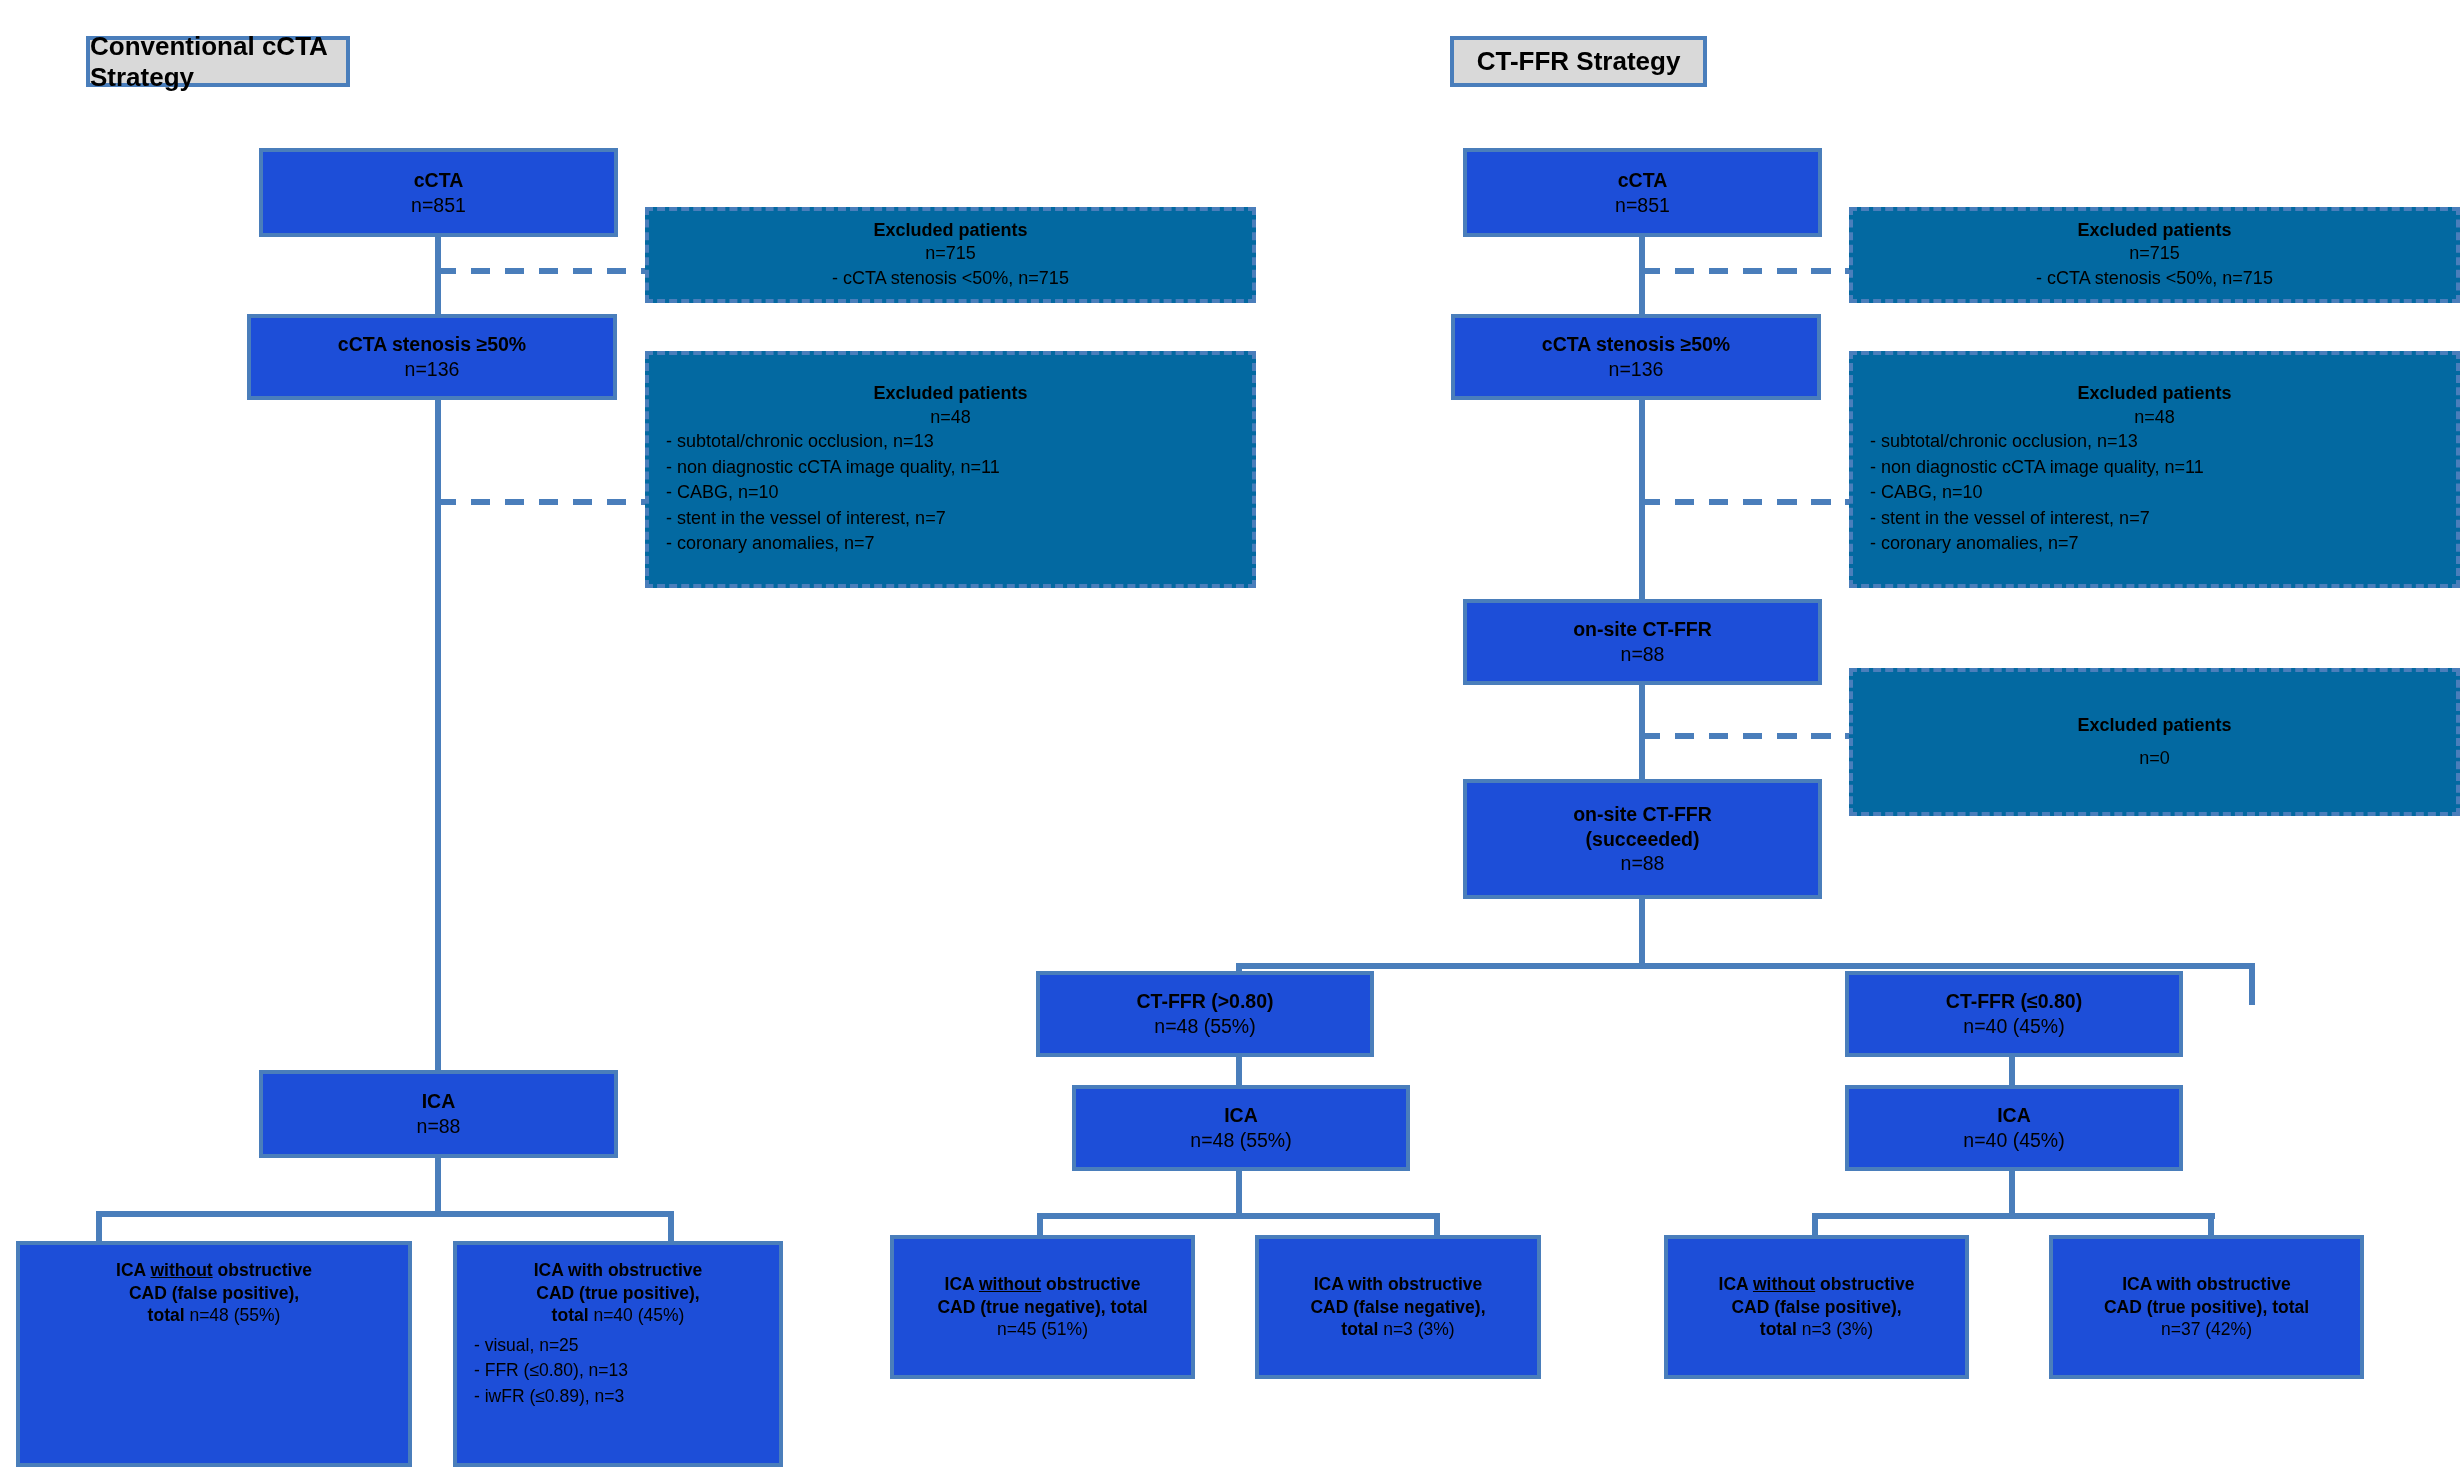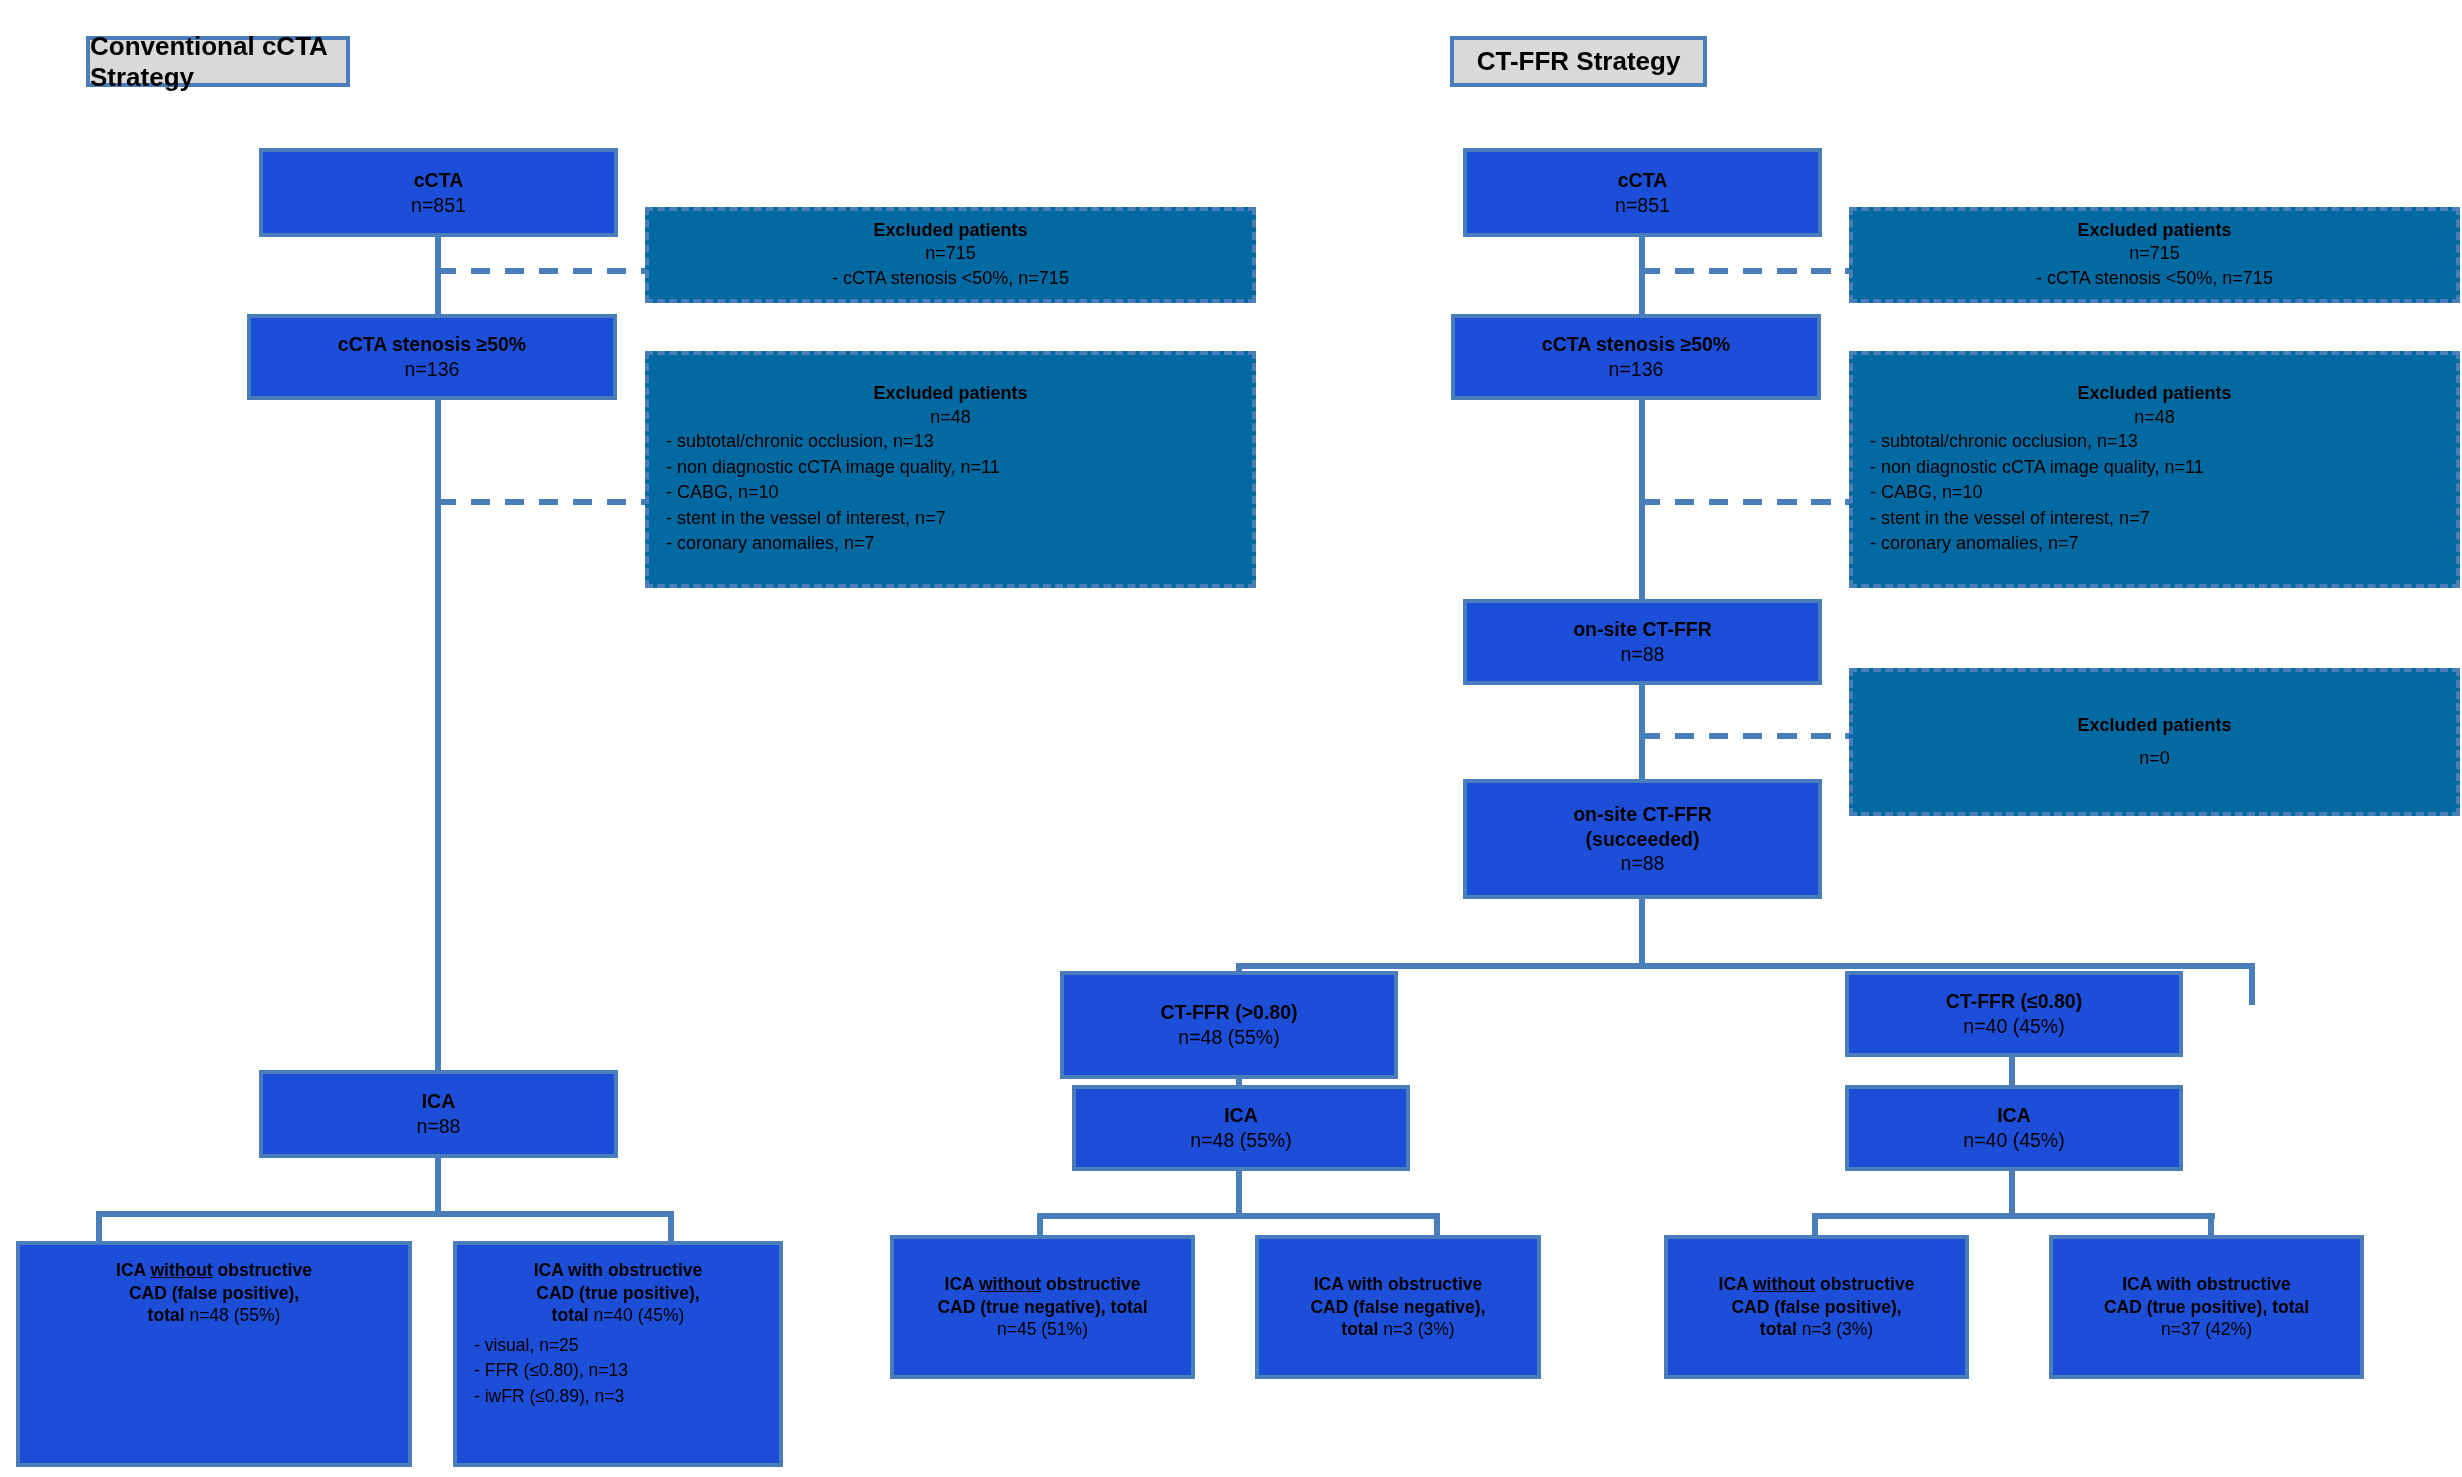--- a/index.html
+++ b/index.html
@@ -249,21 +249,21 @@
     <span class="ln bold">on-site CT-FFR</span>
     <span class="ln bold">(succeeded)</span>
     <span class="ln reg">n=88</span>
   </div>
 
   <div class="conn" style="left:1639px;top:898px;width:5.8px;height:70px;"></div>
   <div class="conn" style="left:1236px;top:963px;width:1019px;height:5.8px;"></div>
   <div class="conn" style="left:1236px;top:963px;width:5.8px;height:42px;"></div>
   <div class="conn" style="left:2249px;top:963px;width:5.8px;height:42px;"></div>
 
-  <div class="node" style="left:1060px;top:971px;width:338px;height:108px;font-size:19.5px;">
+  <div class="node" style="left:1036px;top:971px;width:338px;height:86px;font-size:19.5px;">
     <span class="ln bold">CT-FFR (&gt;0.80)</span>
     <span class="ln reg">n=48 (55%)</span>
   </div>
 
   <div class="node" style="left:1845px;top:971px;width:338px;height:86px;font-size:19.5px;">
     <span class="ln bold">CT-FFR (≤0.80)</span>
     <span class="ln reg">n=40 (45%)</span>
   </div>
 
   <div class="conn" style="left:1236px;top:1056px;width:5.8px;height:32px;"></div>

